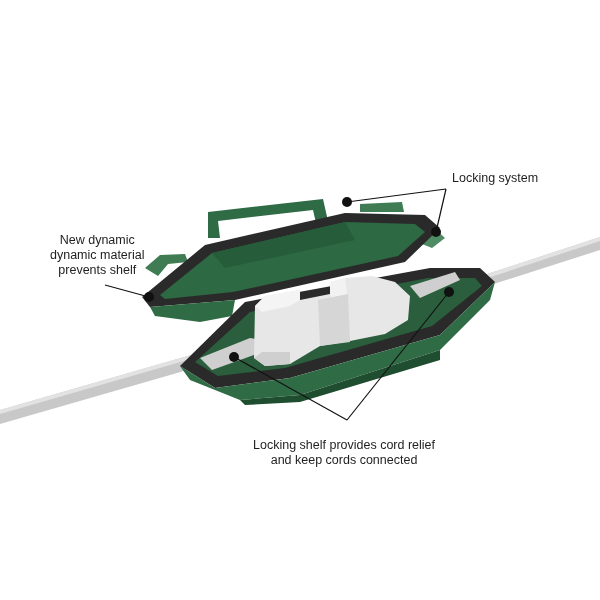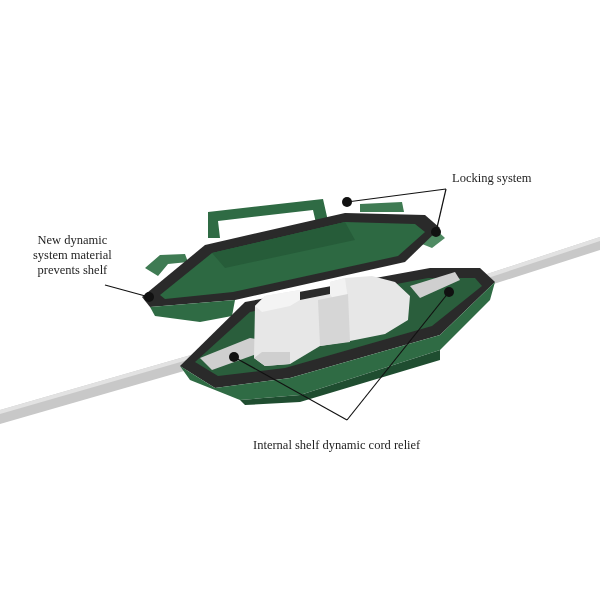--- a/index.html
+++ b/index.html
@@ -1,21 +1,21 @@
 <!DOCTYPE html>
 <html><head>
 <meta charset="utf-8">
 <style>
   html, body { margin:0; padding:0; background:#ffffff; }
   #stage { position:relative; width:600px; height:600px; overflow:hidden; background:#ffffff; font-family:"Liberation Sans", sans-serif; }
   svg.product { position:absolute; left:0; top:0; width:600px; height:600px; }
-  .label { position:absolute; color:#1e1e1e; font-size:12.5px; line-height:15px; text-align:center; white-space:nowrap;font-family:Liberation Serif, serif; }
+  .label { position:absolute; color:#1e1e1e; font-size:12.5px; line-height:15px; text-align:center; white-space:nowrap; }
   .label span { display:block; }
   #label-lock { left:452px; top:171px; }
-  #label-seal { left:33px; top:233px; }
+  #label-seal { left:50px; top:233px; }
   #label-shelf { left:253px; top:438px; }
 </style>
 </head>
 <body>
 
 <div id="stage">
 
   <svg class="product" viewBox="0 0 600 600">
 
     <g>
@@ -79,21 +79,22 @@
       <circle cx="449" cy="292" r="5"></circle>
     </g>
   </svg>
 
   <div id="label-lock" class="label">
     <span>Locking system</span>
   </div>
 
   <div id="label-seal" class="label">
     <span>New dynamic</span>
-    <span>system material</span>
+    <span>dynamic material</span>
     <span>prevents shelf</span>
   </div>
 
   <div id="label-shelf" class="label">
-    <span>Internal shelf dynamic cord relief</span>
+    <span>Locking shelf provides cord relief</span>
+    <span>and keep cords connected</span>
   </div>
 
 </div>
 
 </body></html>

